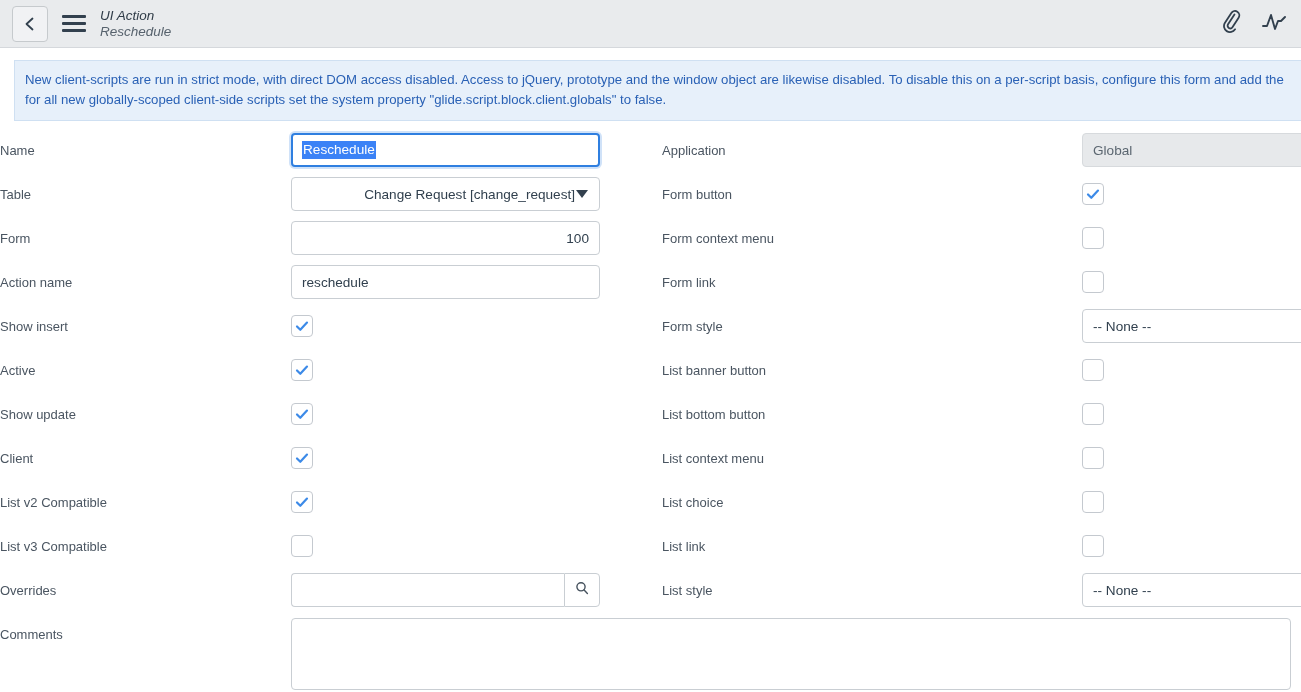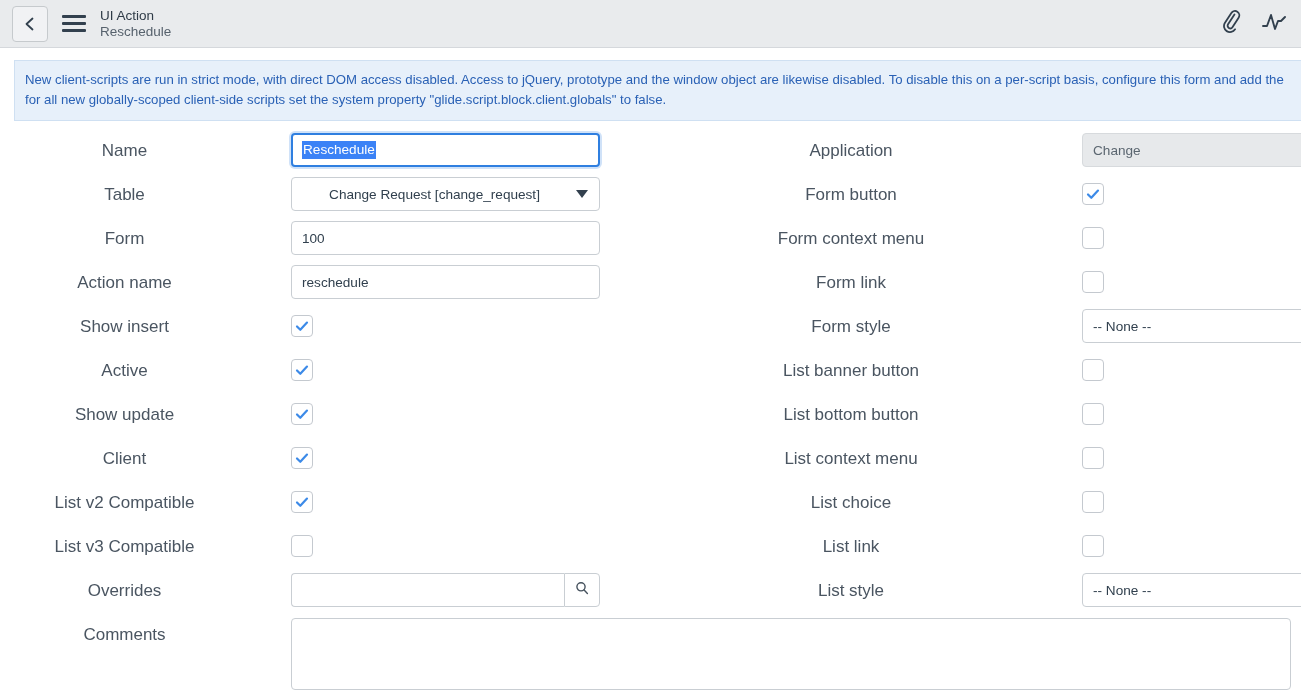--- a/index.html
+++ b/index.html
@@ -36,20 +36,21 @@
     gap: 4px; cursor: pointer;
   }
   #hamburger-button i {
     display: block; height: 3px; width: 24px;
     background: #32404e; border-radius: 1px;
   }
   #header-titles {
     margin-left: 12px;
     display: flex; flex-direction: column; justify-content: center;
     line-height: 1.15;
+    font-style: italic;
   }
   #header-titles .kicker {
     font-size: 13.5px; color: #2f3b47; font-weight: 400;
   }
   #header-titles .record {
     font-size: 13.5px; color: #57626d; font-weight: 400;
   }
   #header-actions {
     margin-left: auto; margin-right: 14px;
     display: flex; align-items: center; gap: 18px;
@@ -80,22 +81,22 @@
   .col { position: absolute; top: 0; }
   #col-left  { left: 0;   width: 650px; }
   #col-right { left: 662px; width: 651px; }
 
   .field-row {
     position: relative;
     height: 44px;
     display: flex; align-items: center;
   }
   .field-label {
-    text-align: center;
-    font-size: 17px;
+    text-align: left;
+    font-size: 13px;
     color: #4a5561;
     padding-right: 42px;
     flex: 0 0 auto;
     line-height: 1;
   }
   #col-left  .field-label { width: 291px; }
   #col-right .field-label { width: 420px; }
 
   .control { flex: 1 1 auto; display: flex; align-items: center; }
 
@@ -107,37 +108,37 @@
     background: #fff;
     font-family: "Liberation Sans", sans-serif;
     font-size: 13.6px;
     color: #31404e;
     padding: 0 10px;
     display: flex; align-items: center;
     outline: none;
   }
   #col-right .tf { width: 320px; }
   .tf.readonly { background: #e7e9eb; color: #5b6670; border-color: #d7dadd; }
-  .tf.num { }
+  .tf.num { justify-content: flex-end; }
 
   .tf.focused {
     border: 2px solid #2f7fe0;
     box-shadow: 0 0 0 2px rgba(66,140,228,0.25);
     padding: 0 9px;
   }
   .sel-text {
     background: #3b82f6;
     color: #ffffff;
     padding: 1px 1px 2px 1px;
   }
 
   .select-box {
     position: relative;
-    justify-content: center;
-    padding-right: 32px;
+    justify-content: flex-end;
+    padding-right: 24px;
   }
   .select-arrow {
     position: absolute; right: 11px; top: 50%;
     transform: translateY(-50%);
     width: 0; height: 0;
     border-left: 6px solid transparent;
     border-right: 6px solid transparent;
     border-top: 8px solid #32404e;
   }
 
@@ -351,21 +352,21 @@
     </div>
 
   </div>
 
   <div class="col" id="col-right">
 
     <div class="field-row">
       <div class="field-label">Application</div>
       <div class="control">
         <div class="tf readonly">
-          <span>Change</span>
+          <span>Global</span>
         </div>
       </div>
     </div>
 
     <div class="field-row">
       <div class="field-label">Form button</div>
       <div class="control">
         <div class="cb">
           <svg width="16" height="16" viewBox="0 0 16 16">
             <polyline points="3,8.5 6.3,11.8 13,4.6" fill="none" stroke="#3c8ae8" stroke-width="2.2" stroke-linecap="round" stroke-linejoin="round"></polyline>

